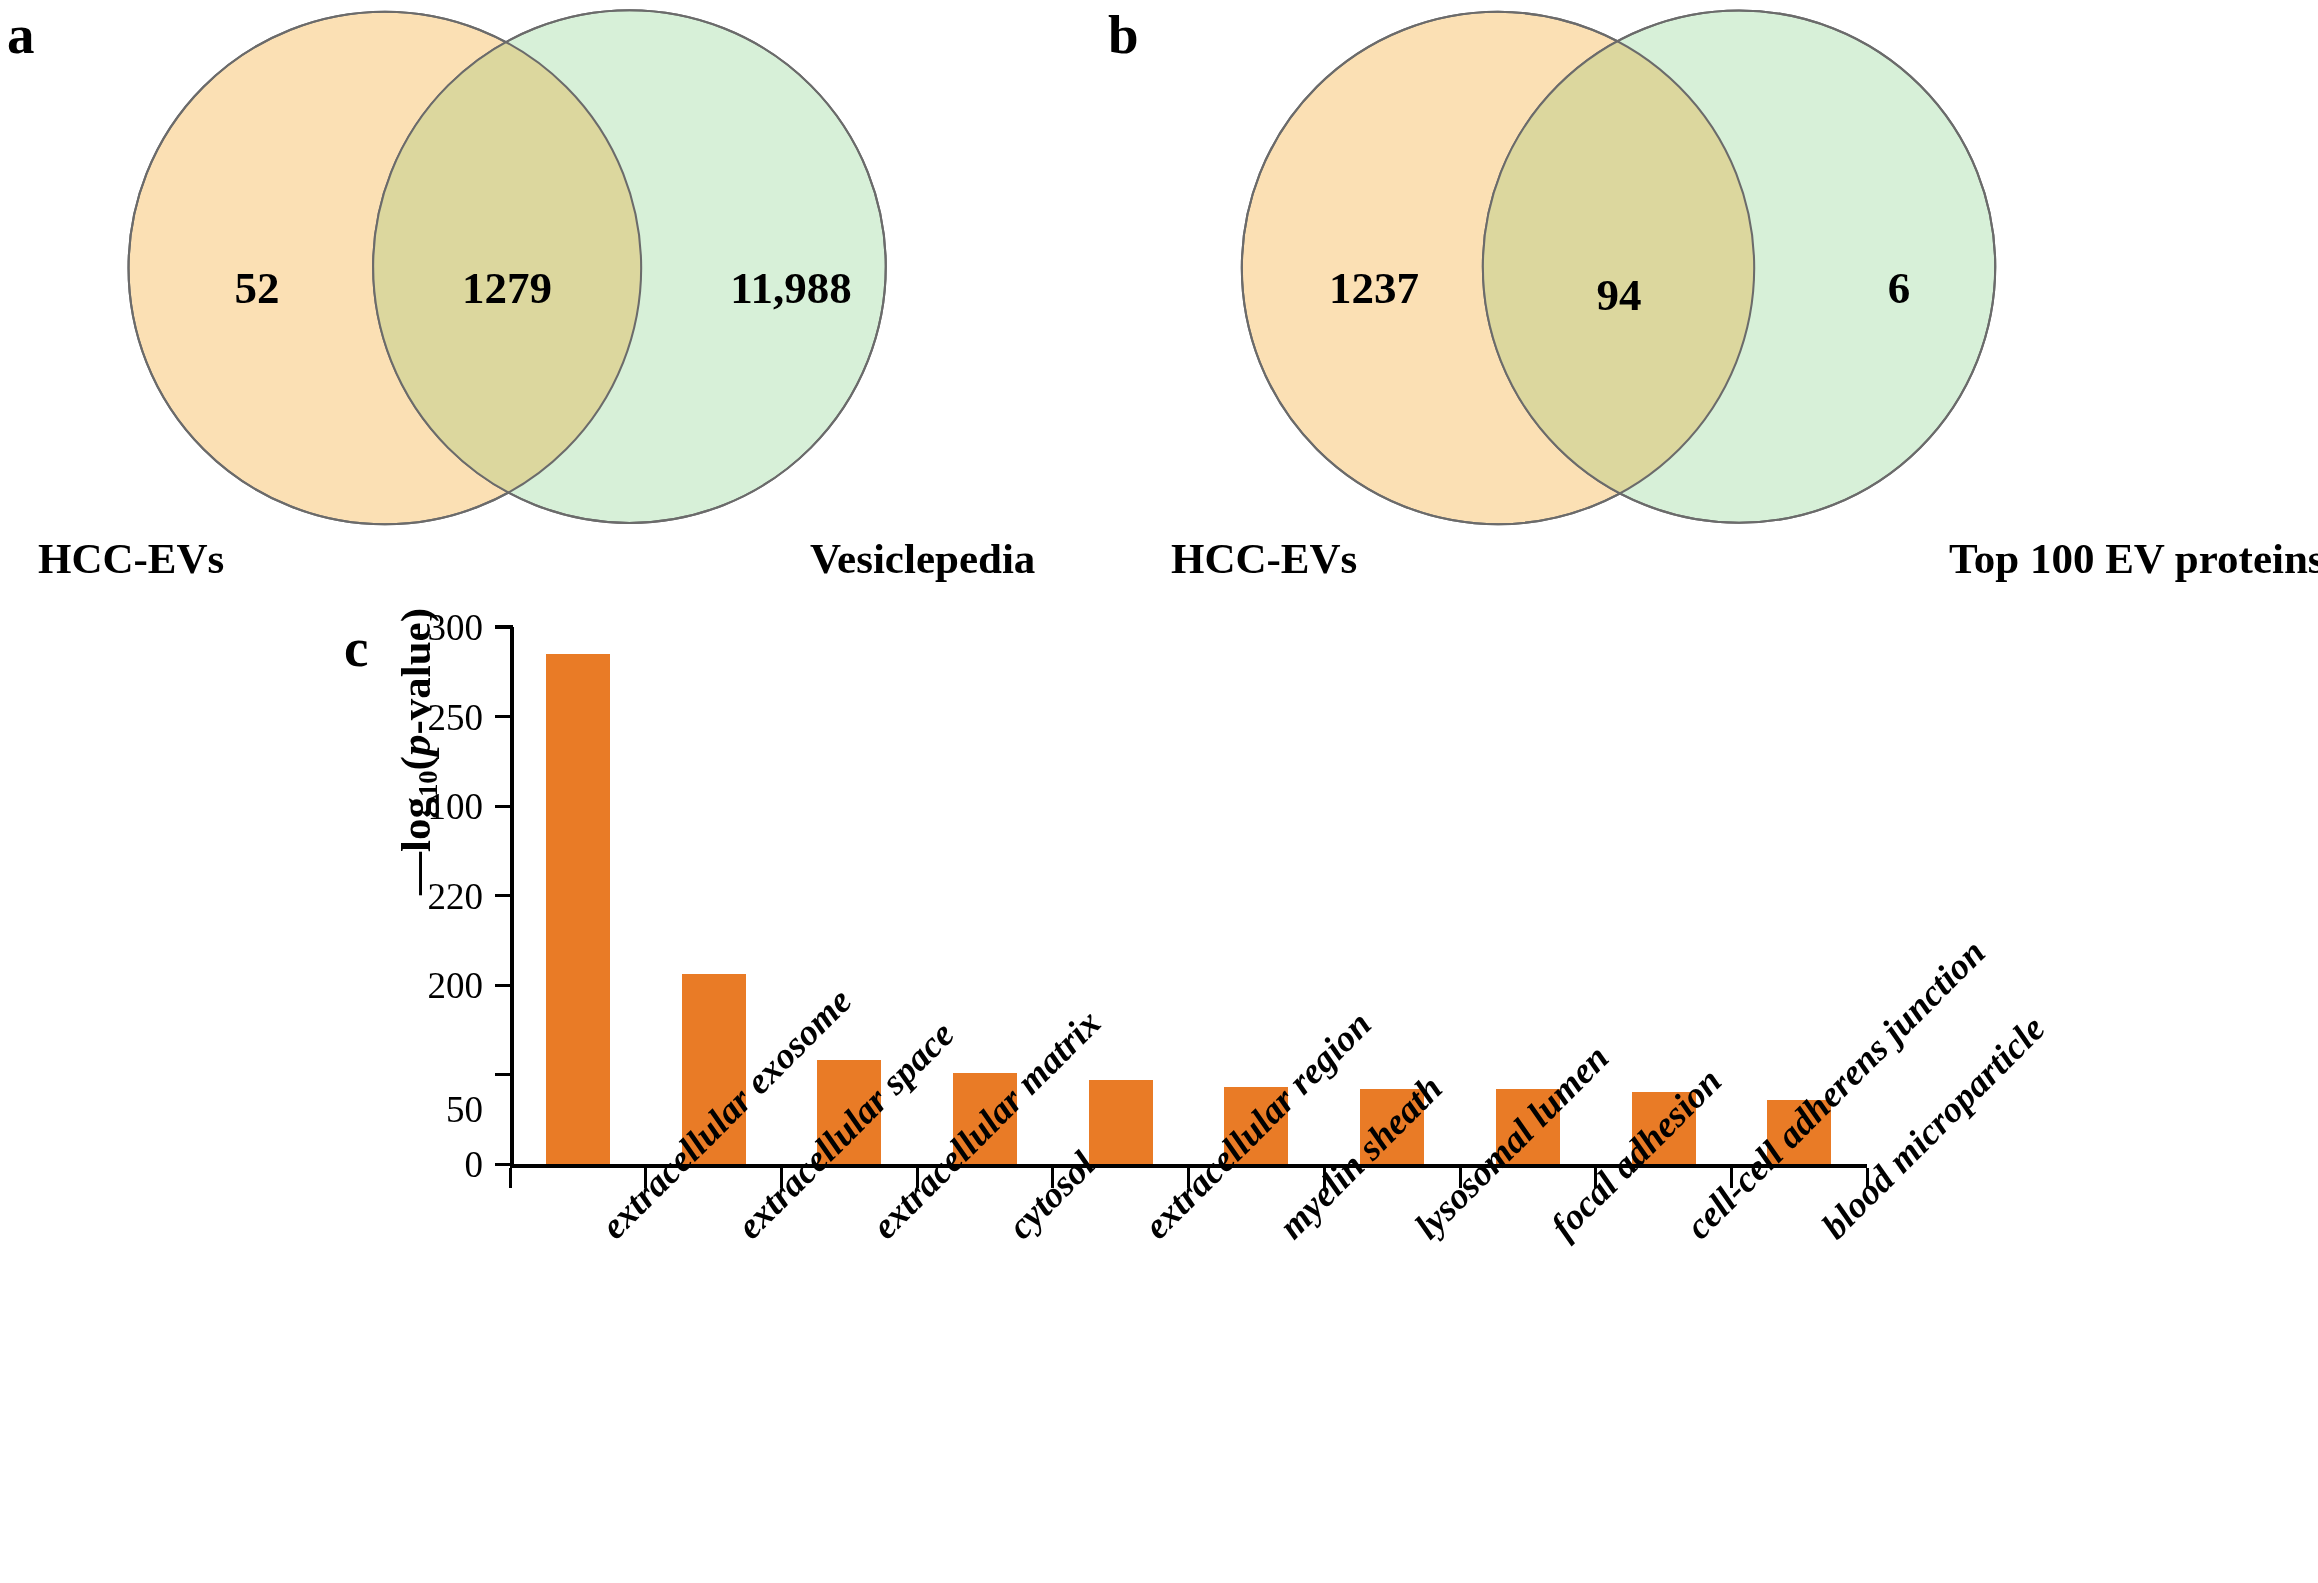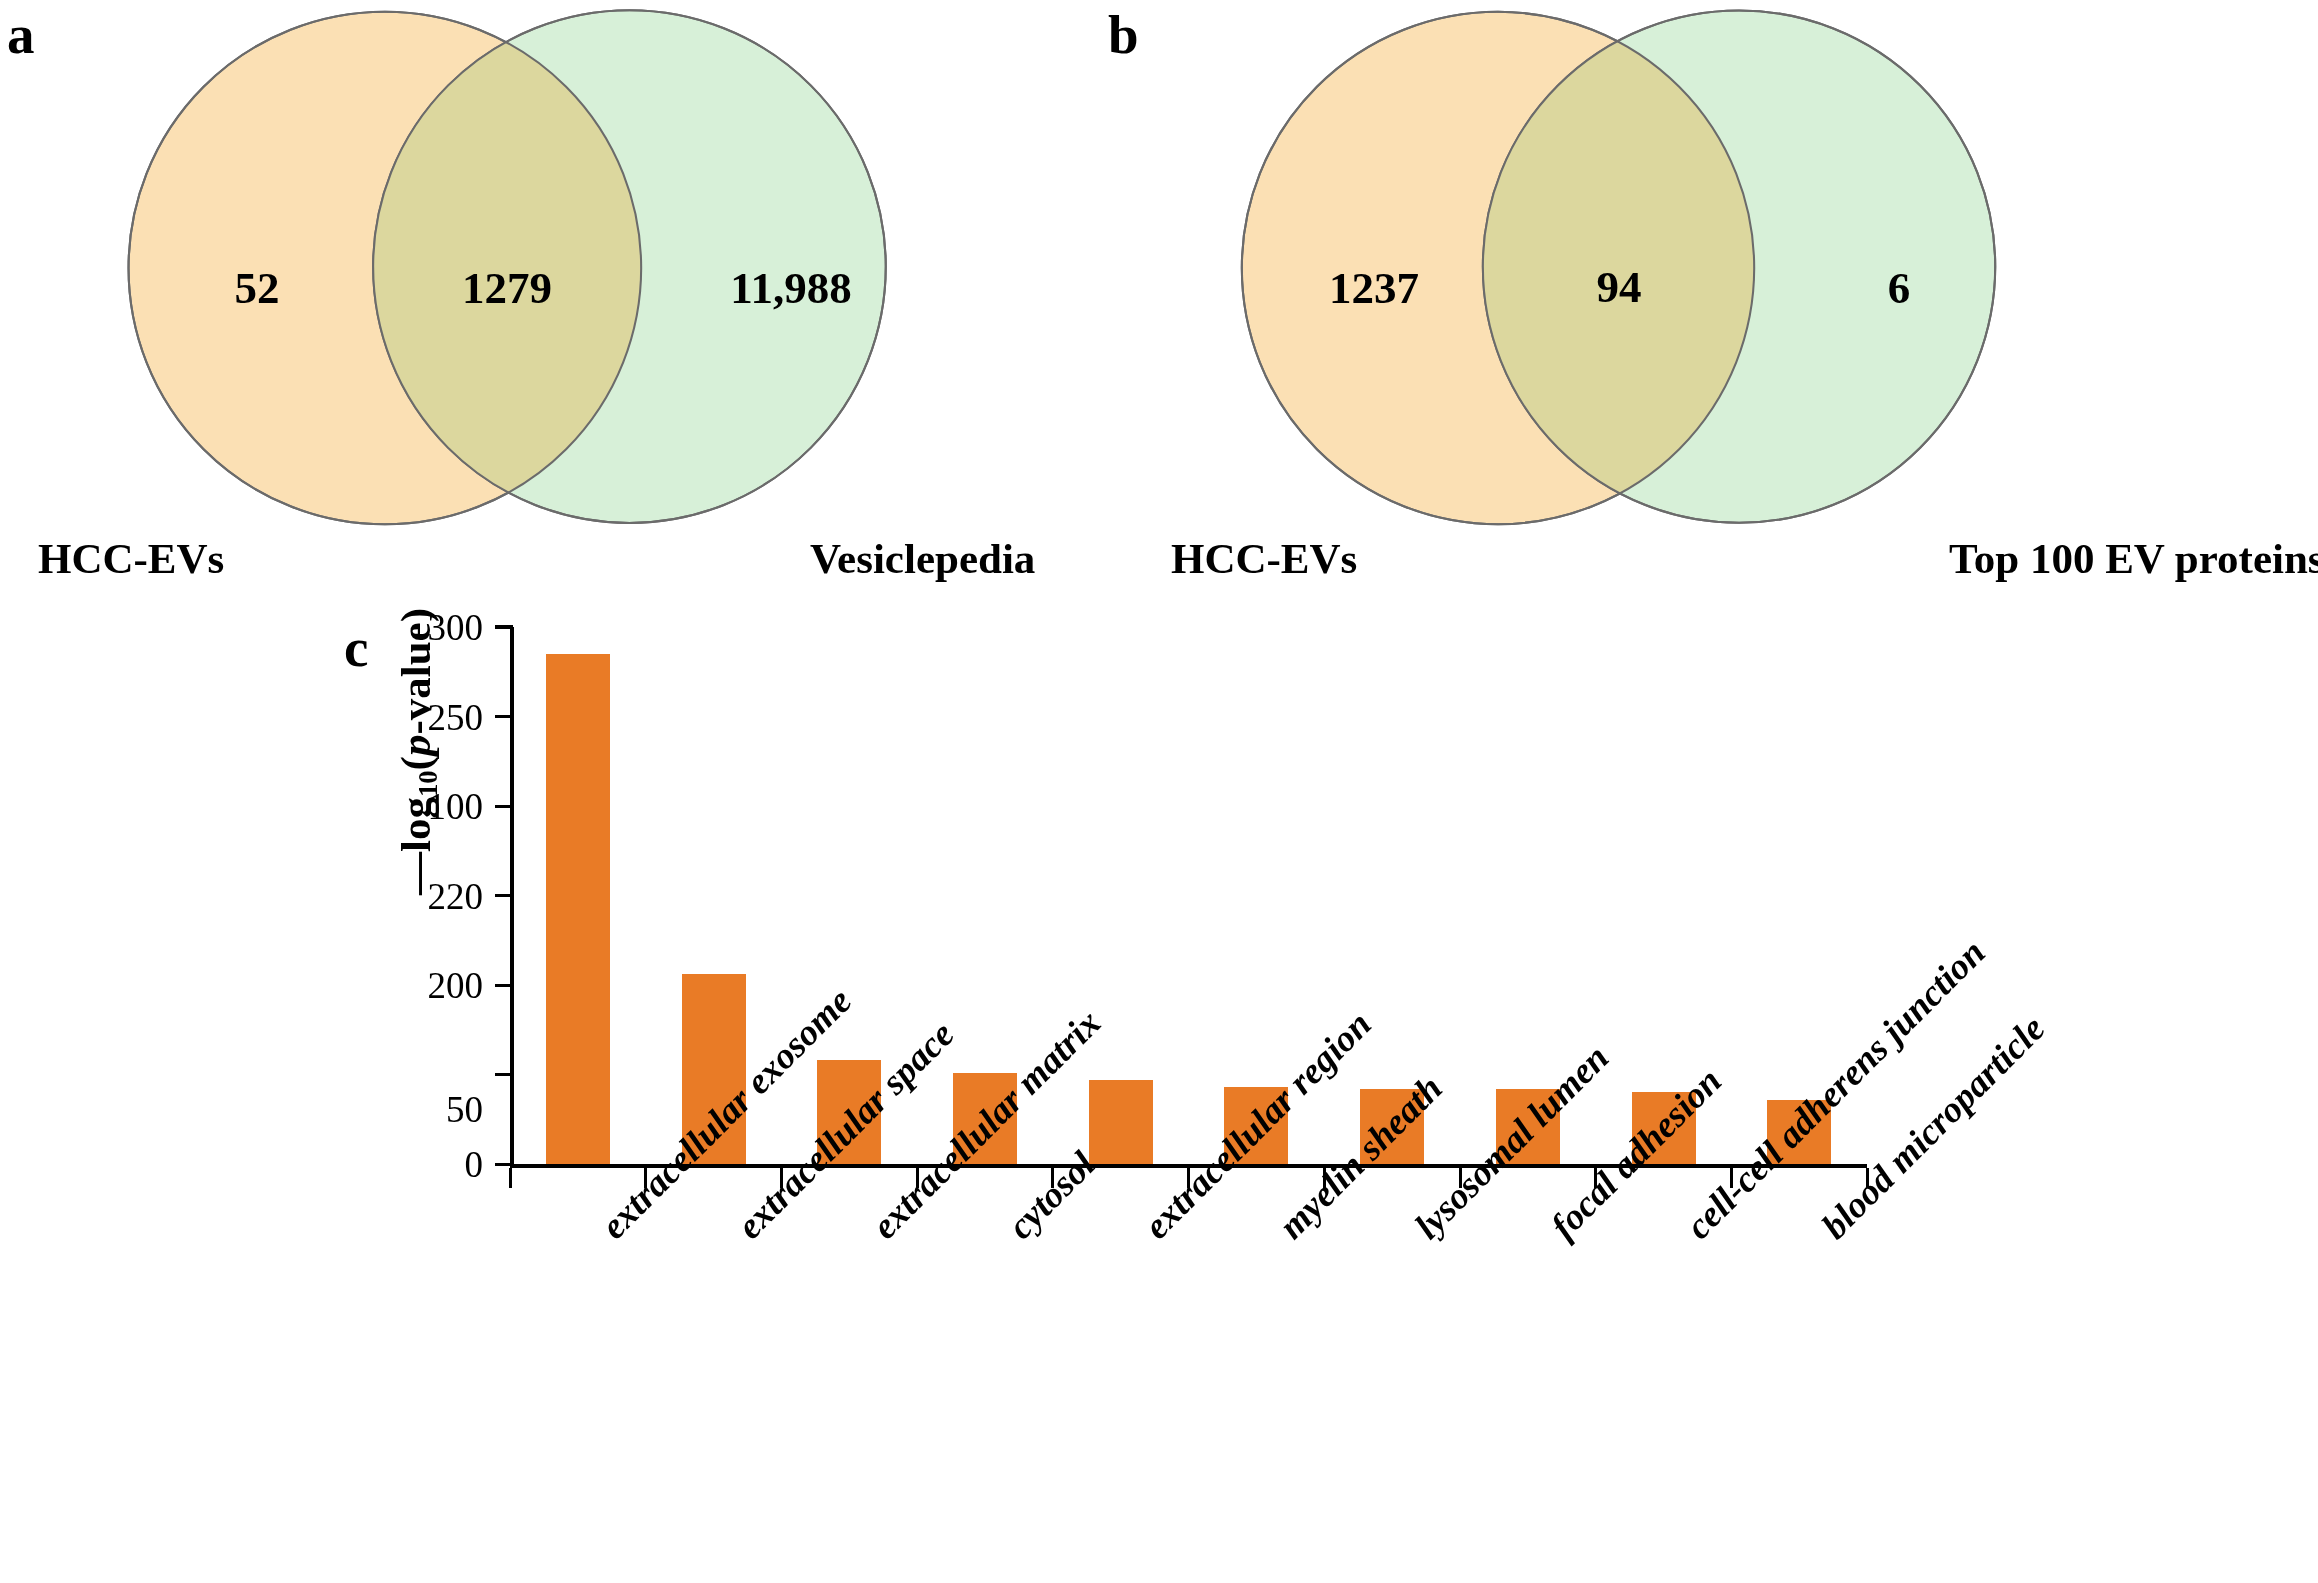--- a/index.html
+++ b/index.html
@@ -70,21 +70,21 @@
     </defs>
     <circle cx="440" cy="380" r="372" fill="#FBE0B4" stroke="#6b6b6b" stroke-width="3"></circle>
     <circle cx="790" cy="378" r="372" fill="#D7F0D8" stroke="#6b6b6b" stroke-width="3"></circle>
     <g clip-path="url(#clipB1)">
       <circle cx="790" cy="378" r="372" fill="#DCD79E" stroke="none"></circle>
     </g>
     <circle cx="440" cy="380" r="372" fill="none" stroke="#6b6b6b" stroke-width="3"></circle>
     <circle cx="790" cy="378" r="372" fill="none" stroke="#6b6b6b" stroke-width="3"></circle>
   </svg>
   <div class="venn-num" style="left:179px;top:282px;text-align:center;">1237</div>
-  <div class="venn-num" style="left:424px;top:281px;">94</div>
+  <div class="venn-num" style="left:424px;top:289px;">94</div>
   <div class="venn-num" style="left:704px;top:282px;">6</div>
 </div>
 <div class="venn-label" style="left:1171px;top:537px;">HCC-EVs</div>
 <div class="venn-label" style="left:1949px;top:537px;">Top 100 EV proteins</div>
 
 <div id="chart-panel">
   <div class="panel-letter" style="left:344px;top:13.8px;">c</div>
 
   <div id="ylab">
     <span>—log</span><sub>10</sub><span>(</span><i>p</i><span>-value)</span>

